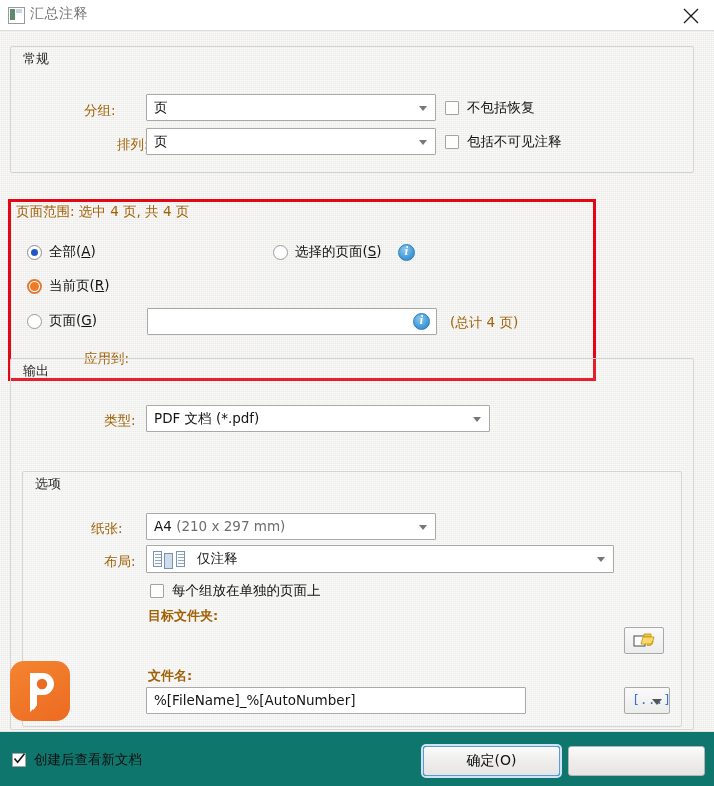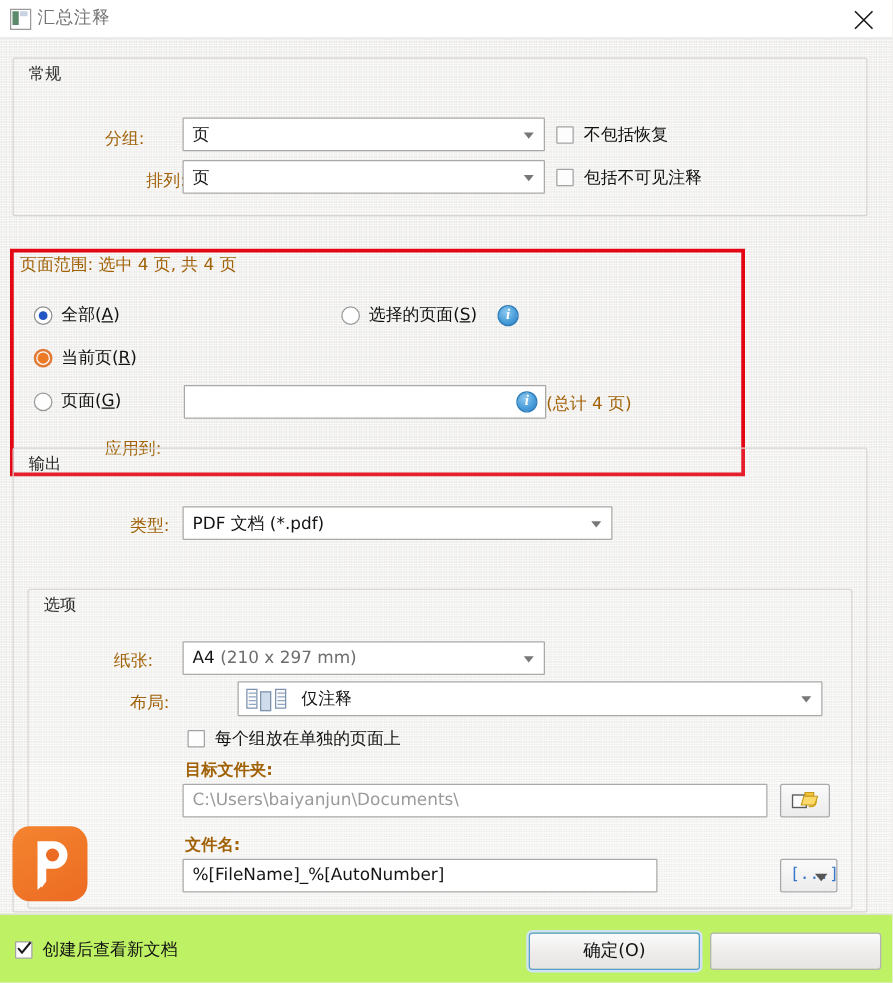--- a/index.html
+++ b/index.html
@@ -86,21 +86,21 @@
   .combo .val{
     position:absolute;left:7px;top:4px;font-size:13.5px;color:#141414;
     white-space:nowrap;overflow:hidden;
   }
   .combo .val .dim{color:#6d6d6d;}
   .combo .arr{
     position:absolute;right:8px;top:11px;width:0;height:0;
     border-left:4px solid transparent;border-right:4px solid transparent;
     border-top:5px solid #777;
   }
-  .combo.tall{height:28px;margin-left:44px;}
+  .combo.tall{height:28px;}
 
   
   .txt{
     position:absolute;height:27px;box-sizing:border-box;
     background:#ffffff;border:1px solid #aaa9a7;border-radius:1px;
   }
   .txt .val{
     position:absolute;left:7px;top:4px;font-size:13.5px;color:#151515;
     white-space:nowrap;overflow:hidden;
   }
@@ -188,21 +188,21 @@
   
   .applogo{
     position:absolute;left:10px;top:630px;width:60px;height:60px;
     border-radius:14px;
     background:linear-gradient(150deg,#f4842f 0%,#ec6b22 100%);
   }
 
   
   .footer{
     position:absolute;left:0;top:731px;width:714px;height:55px;
-    background:#bef264;border-top:1px solid #e2e0dd;
+    background:#0f766e;border-top:1px solid #e2e0dd;
   }
   .btn{
     position:absolute;box-sizing:border-box;
     background:linear-gradient(180deg,#fbfbfb 0%,#eeedec 52%,#e6e5e3 100%);
     border:1px solid #b4b4b4;border-radius:3px;
     font-size:14px;color:#111;cursor:pointer;
     display:flex;align-items:center;justify-content:center;
   }
   .btn.focus{
     border:1px solid #5b9bd5;
@@ -277,21 +277,21 @@
     </div>
 
     <div class="rd" style="left:27px;top:282px;">
       <div class="ring"></div>
       <div class="rl">页面(<span class="u">G</span>)</div>
     </div>
     <div class="txt" style="left:147px;top:277px;width:290px;">
       <div class="val"></div>
     </div>
     <div class="info" style="left:413px;top:282px;"></div>
-    <div class="lbl" style="left:437px;top:283px;">(总计 4 页)</div>
+    <div class="lbl" style="left:450px;top:283px;">(总计 4 页)</div>
 
     <div class="lbl" style="left:84px;top:319px;">应用到:</div>
 
     <div class="group grp-output">
       <div class="group-title">输出</div>
     </div>
 
     <div class="lbl" style="left:104px;top:381px;">类型:</div>
     <div class="combo" style="left:146px;top:374px;width:344px;">
       <div class="val">PDF 文档 (*.pdf)</div>
@@ -318,23 +318,20 @@
       <div class="val" style="left:50px;">仅注释</div>
       <div class="arr"></div>
     </div>
 
     <div class="cb" style="left:150px;top:551px;">
       <div class="box"></div>
       <div class="cl">每个组放在单独的页面上</div>
     </div>
 
     <div class="lbl" style="left:148px;top:576px;font-weight:bold;font-size:13px;">目标文件夹:</div>
-    <div class="txt" style="left:146px;top:596px;width:468px;">
-      <div class="val ph">C:\Users\baiyanjun\Documents\</div>
-    </div>
     <div class="iconbtn" style="left:624px;top:596px;width:40px;height:27px;">
       <svg width="24" height="20" viewBox="0 0 24 20" style="position:absolute;left:8px;top:3px;">
         <rect x="1" y="5" width="11" height="10" fill="#fdfdfd" stroke="#5a5a5a" stroke-width="1.1"></rect>
         <path d="M11 3 h7 v3 h-7z" fill="#f3c13a" stroke="#c69a1d" stroke-width=".9"></path>
         <path d="M10 6 h11 l-2 7 h-11 z" fill="#fbd96b" stroke="#c69a1d" stroke-width=".9"></path>
         <path d="M14 14 q5 1 6 -4" stroke="#d3a116" stroke-width="1.4" fill="none"></path>
       </svg>
     </div>
 
     <div class="lbl" style="left:148px;top:636px;font-weight:bold;font-size:13px;">文件名:</div>

